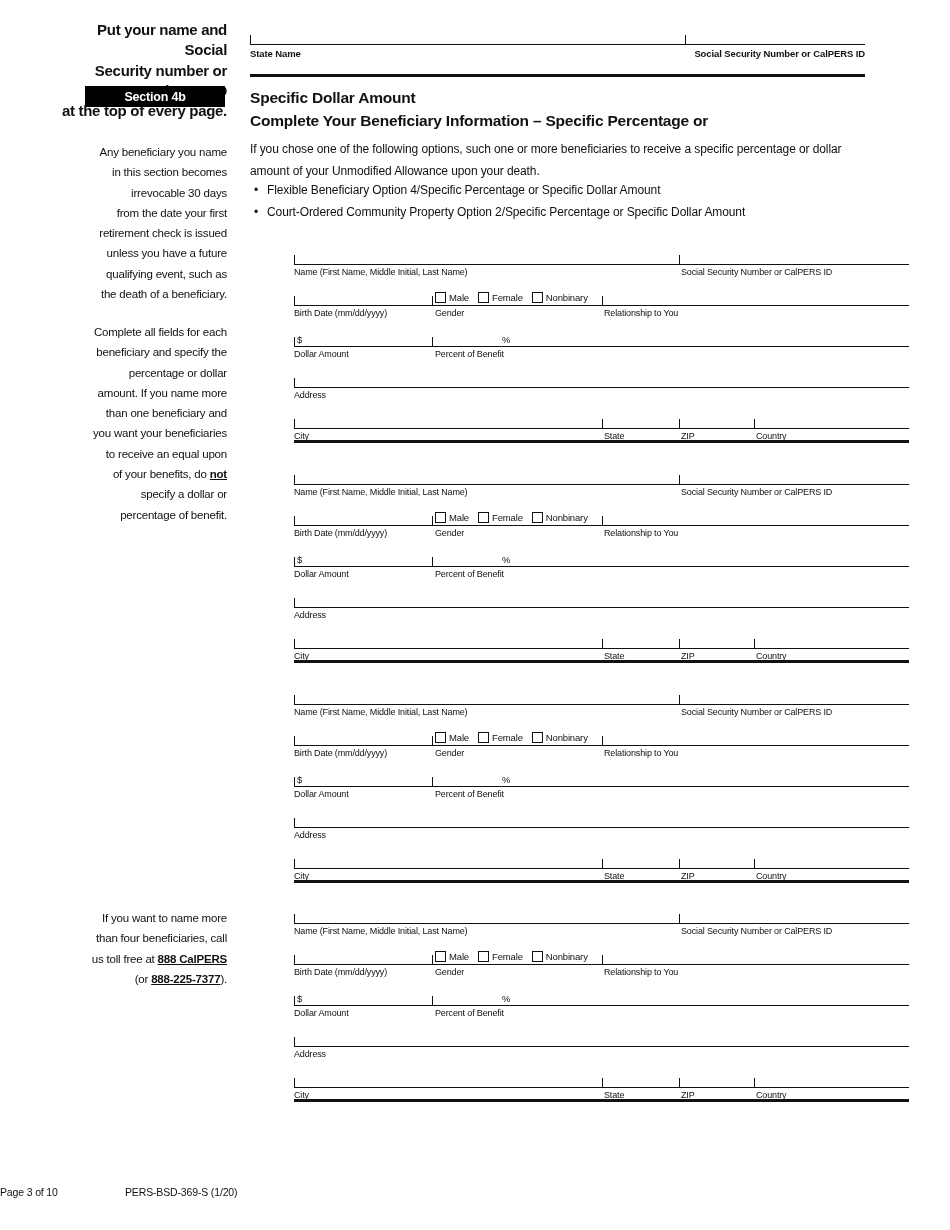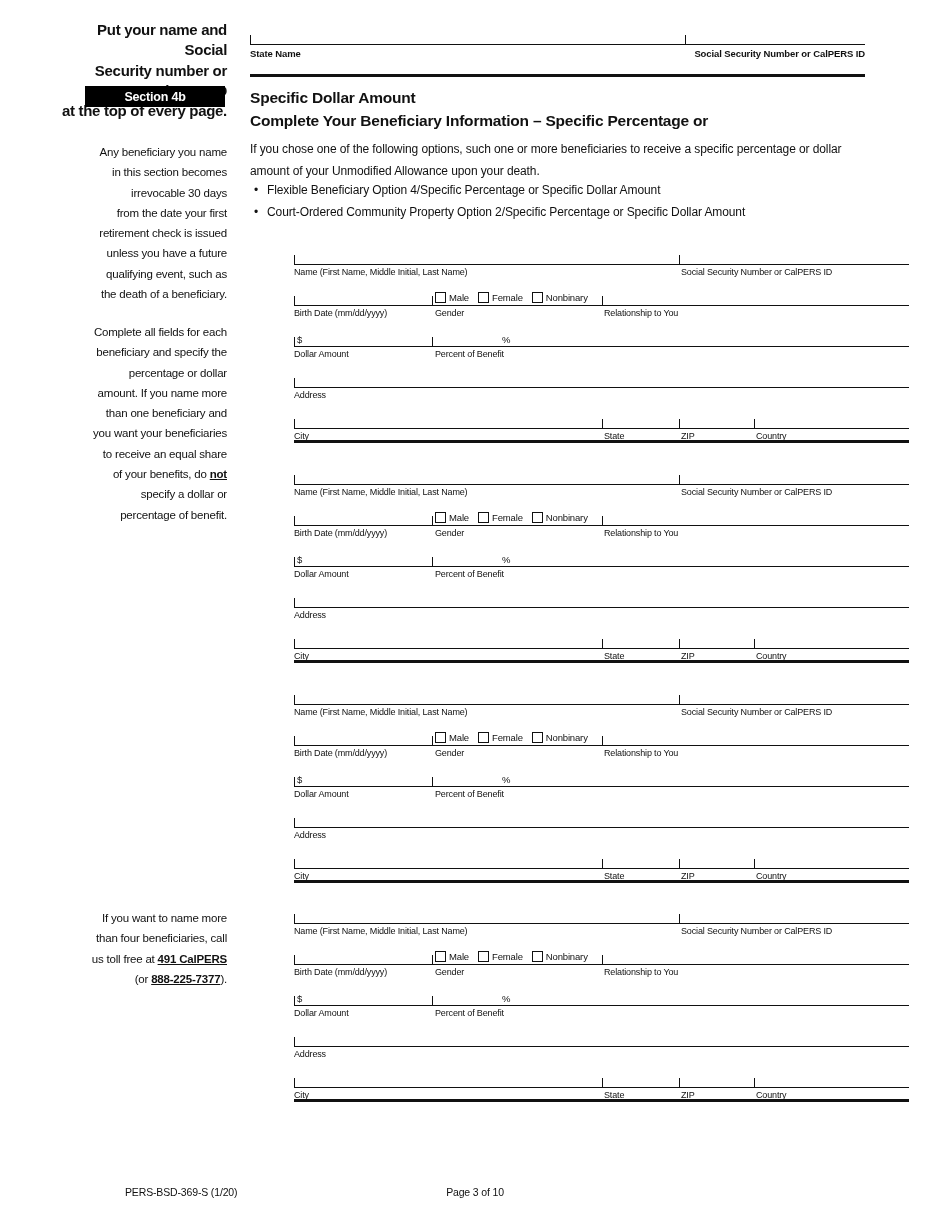--- a/index.html
+++ b/index.html
@@ -42,21 +42,21 @@
   .seg::before { content:""; position:absolute; left:0; bottom:0; width:1px; height:9px; background:#111; }
   .lbl { position:absolute; font-size:9px; letter-spacing:-0.15px; white-space:nowrap; color:#111; }
   .bene-block { position:absolute; left:250px; width:615px; height:200px;margin-left:44px; }
   .sep { position:absolute; left:0; top:197px; width:615px; height:2.5px; background:#111; }
   .gender-opts { position:absolute; left:141px; top:49px; display:flex; align-items:center; gap:9px; }
   .opt { display:flex; align-items:center; gap:3px; font-size:9.5px; letter-spacing:-0.15px; }
   .cb { width:9px; height:9px; border:1.7px solid #111; background:#fff; box-sizing:content-box; }
   .cursym { position:absolute; top:91px; font-size:9.5px; }
   
   .foot-left { position:absolute; left:125px; top:1186px; font-size:10.5px; letter-spacing:-0.15px; }
-  .foot-center { position:absolute; left:0; top:1186px; width:950px; text-align:center; font-size:10.5px; letter-spacing:-0.15px; }
+  .foot-center { position:absolute; left:0; top:1186px; width:950px; text-align:left; font-size:10.5px; letter-spacing:-0.15px; }
 </style>
 </head>
 <body>
 
 <div class="page">
 
   <div class="mnote bold" style="top:20px;">Put your name and Social
 Security number or CalPERS ID
 at the top of every page.</div>
 
@@ -88,27 +88,27 @@
 retirement check is issued
 unless you have a future
 qualifying event, such as
 the death of a beneficiary.</div>
   <div class="mnote" style="top:322px;"><span>Complete all fields for each
 beneficiary and specify the
 percentage or dollar
 amount. If you name more
 than one beneficiary and
 you want your beneficiaries
-to receive an equal share
+to receive an equal upon
 of your benefits, do </span><b>not</b><span>
 specify a dollar or
 percentage of benefit.</span></div>
   <div class="mnote" style="top:908px;"><span>If you want to name more
 than four beneficiaries, call
-us toll free at </span><b>491 CalPERS</b><span>
+us toll free at </span><b>888 CalPERS</b><span>
 (or </span><b>888-225-7377</b><span>).</span></div>
 
   <div id="bene-blocks">
   <section class="bene-block" style="top: 243px;">
 
     <div class="seg" style="left:0; top:0; width:385px;"></div>
     <div class="seg" style="left:385px; top:0; width:230px;"></div>
     <div class="lbl" style="left:0; top:24px;">Name (First Name, Middle Initial, Last Name)</div>
     <div class="lbl" style="left:387px; top:24px;">Social Security Number or CalPERS ID</div>
 

